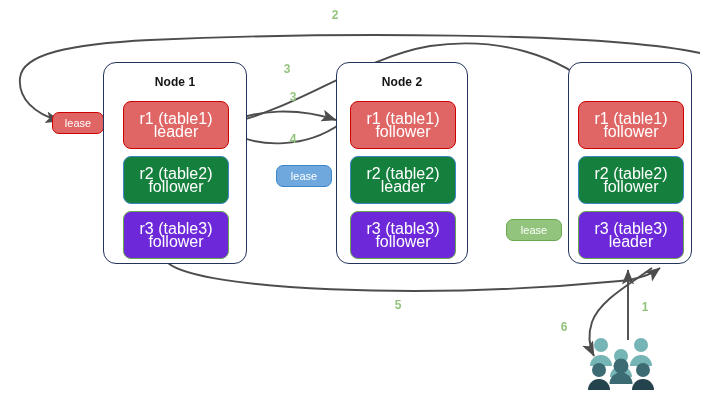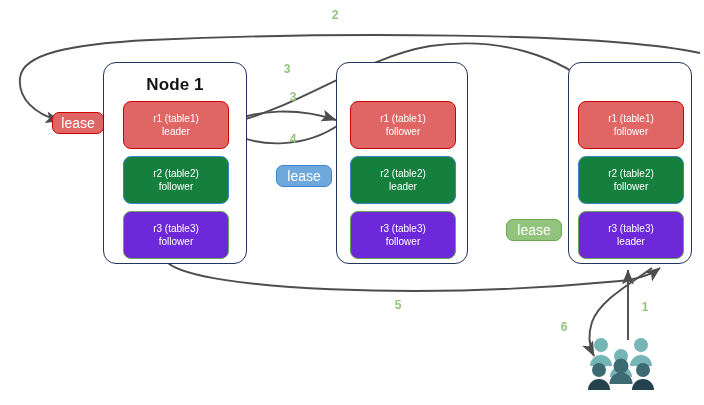--- a/index.html
+++ b/index.html
@@ -28,52 +28,52 @@
     border: 1.6px solid #22335c;
     border-radius: 13px;
     background: #ffffff;
     box-sizing: border-box;
   }
   .node-title {
     position: absolute;
     left: 0;
     right: 0;
     text-align: center;
-    font-size: 17px;
+    font-size: 12px;
     font-weight: bold;
     color: #141414;
     letter-spacing: 0.1px;
   }
   .replica {
     position: absolute;
     border-radius: 8px;
     box-sizing: border-box;
     display: flex;
     flex-direction: column;
     align-items: center;
     justify-content: center;
     color: #ffffff;
-    font-size: 10px;
+    font-size: 16px;
     line-height: 13px;
     text-align: center;
   }
   .replica .l1, .replica .l2 { display: block; white-space: nowrap; }
   .rep-red   { background: #e06666; border: 1.6px solid #cc0000; }
   .rep-blue  { background: #15803d; border: 1.6px solid #3d85c6; }
   .rep-green { background: #6d28d9; border: 1.6px solid #6aa84f; }
 
   .lease {
     position: absolute;
     border-radius: 7px;
     box-sizing: border-box;
     display: flex;
     align-items: center;
     justify-content: center;
     color: #ffffff;
-    font-size: 14px;
+    font-size: 11px;
     white-space: nowrap;
   }
   .lease-red   { background: #e06666; border: 1.6px solid #cc0000; }
   .lease-blue  { background: #6fa8dc; border: 1.6px solid #3d85c6; }
   .lease-green { background: #93c47d; border: 1.6px solid #6aa84f; }
 
   .step-label {
     position: absolute;
     color: #93c47d;
     font-size: 12px;
@@ -145,20 +145,21 @@
       <span class="l1">r2 (table2)</span>
       <span class="l2">follower</span>
     </div>
     <div class="replica rep-green" style="left:19px; top:148px; width:106px; height:48px;">
       <span class="l1">r3 (table3)</span>
       <span class="l2">follower</span>
     </div>
   </div>
 
   <div class="node-box" style="left:336px; top:62px; width:132px; height:202px;">
+    <div class="node-title" style="top:12px;">Node 2</div>
     <div class="replica rep-red" style="left:13px; top:38px; width:106px; height:48px;">
       <span class="l1">r1 (table1)</span>
       <span class="l2">follower</span>
     </div>
     <div class="replica rep-blue" style="left:13px; top:93px; width:106px; height:48px;">
       <span class="l1">r2 (table2)</span>
       <span class="l2">leader</span>
     </div>
     <div class="replica rep-green" style="left:13px; top:148px; width:106px; height:48px;">
       <span class="l1">r3 (table3)</span>

